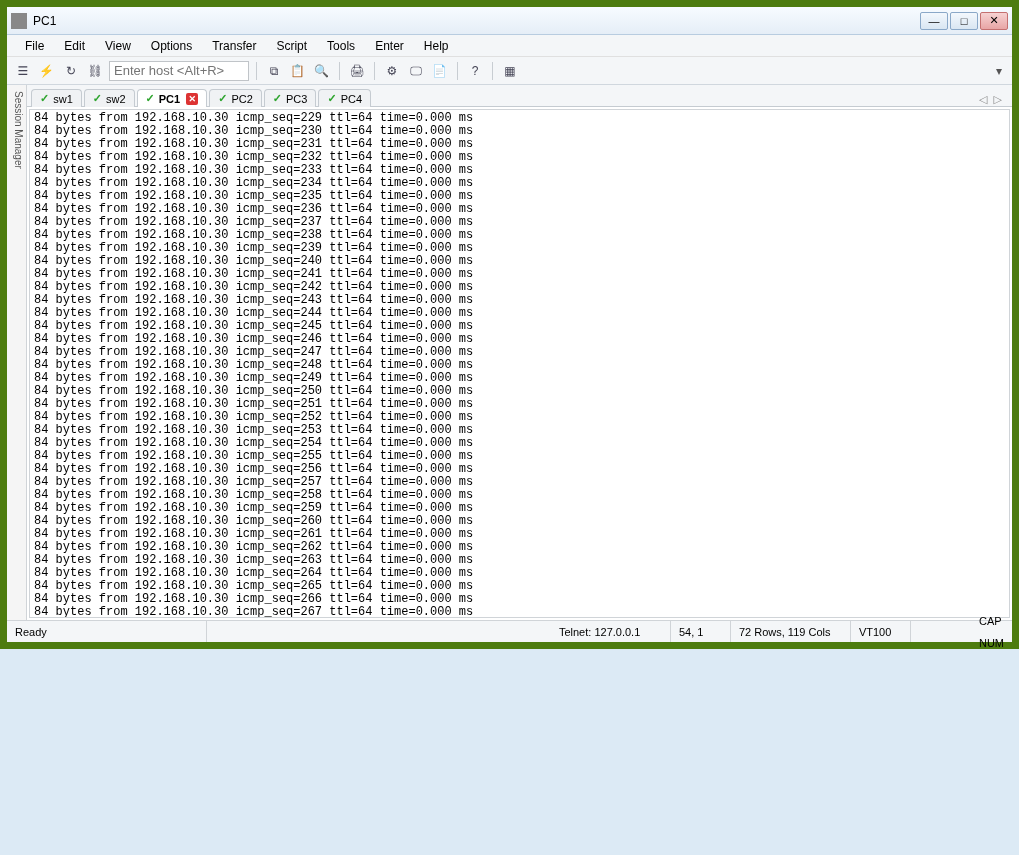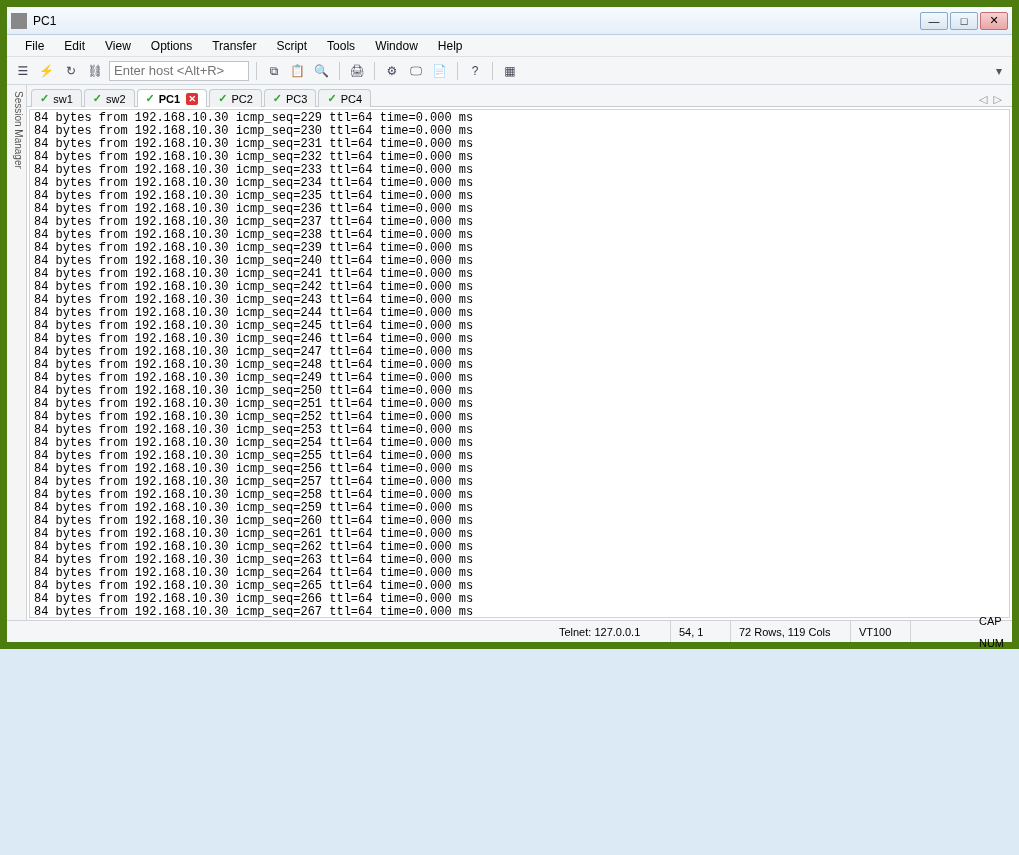--- a/index.html
+++ b/index.html
@@ -59,21 +59,21 @@
   </div>
 
   <div class="menubar">
     <span class="menu-item">File</span>
     <span class="menu-item">Edit</span>
     <span class="menu-item">View</span>
     <span class="menu-item">Options</span>
     <span class="menu-item">Transfer</span>
     <span class="menu-item">Script</span>
     <span class="menu-item">Tools</span>
-    <span class="menu-item">Window</span>
+    <span class="menu-item">Enter</span>
     <span class="menu-item">Help</span>
   </div>
 
   <div class="toolbar">
     <div class="tb-btn">☰</div>
     <div class="tb-btn">⚡</div>
     <div class="tb-btn">↻</div>
     <div class="tb-btn">⛓</div>
     <input class="host-input" placeholder="Enter host &lt;Alt+R&gt;" style="">
     <div class="tb-sep"></div>
@@ -181,20 +181,21 @@
 84 bytes from 192.168.10.30 icmp_seq=278 ttl=64 time=0.000 ms
 84 bytes from 192.168.10.30 icmp_seq=279 ttl=64 time=0.000 ms
 84 bytes from 192.168.10.30 icmp_seq=280 ttl=64 time=0.000 ms
 84 bytes from 192.168.10.30 icmp_seq=281 ttl=64 time=0.000 ms
 </div>
 
     </div>
   </div>
 
   <div class="statusbar">
+    <div class="status-cell ready">Ready</div>
     <div class="status-spacer"></div>
     <div class="status-cell conn">Telnet: 127.0.0.1</div>
     <div class="status-cell pos">54,  1</div>
     <div class="status-cell dim">72 Rows, 119 Cols</div>
     <div class="status-cell term">VT100</div>
     <div class="status-cell" style="flex:0 0 60px;border-right:none"></div>
     <div class="status-caps">
       <span>CAP</span>
       <span>NUM</span>
     </div>

